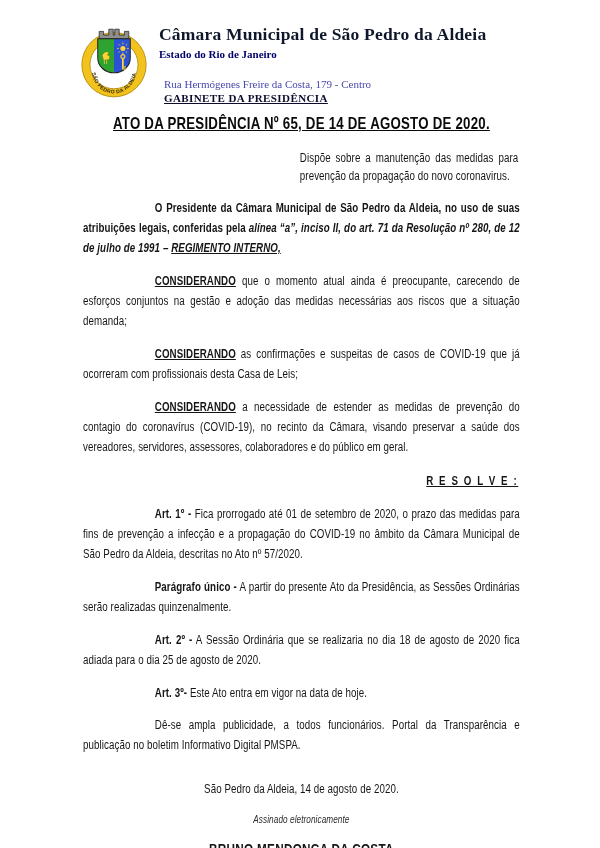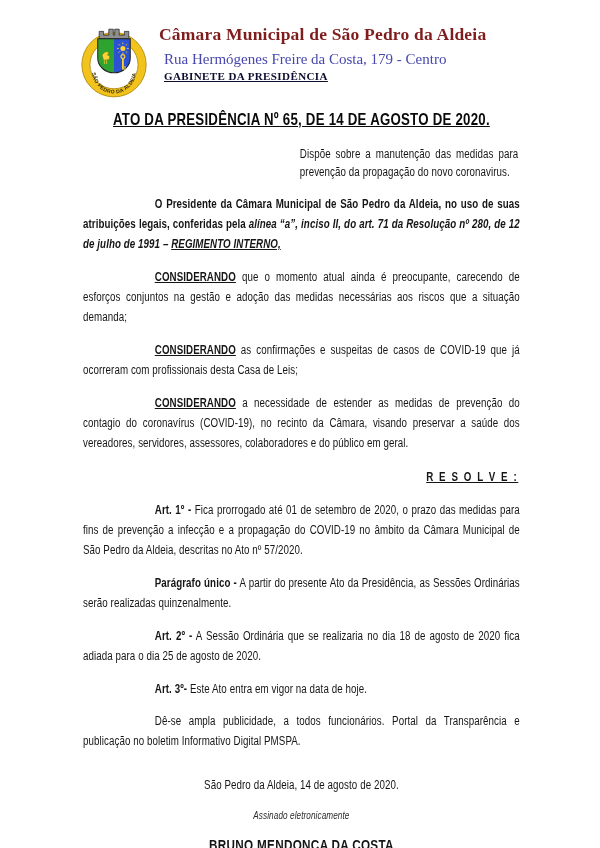--- a/index.html
+++ b/index.html
@@ -10,23 +10,23 @@
     box-sizing: border-box;
     padding: 22px 0 0 83px;
     overflow: hidden;
     font-family: "Liberation Sans", sans-serif;
     color: #111111;
   }
   
   .header { display: flex; align-items: flex-start; margin-left: -6px; }
   .crest { width: 74px; height: 78px; flex: 0 0 auto; }
   .header-text { margin-left: 8px; padding-top: 2px; font-family: "Liberation Serif", serif; }
-  .org-name  { font-size: 17.5px; font-weight: bold; color: #7f1d1d; letter-spacing: 0.2px; }
+  .org-name  { font-size: 17.5px; font-weight: bold; color: #0f172a; letter-spacing: 0.2px; }
   .state     { font-size: 11px;  font-weight: bold; color: #00006b; margin-top: 3px; }
-  .address   { font-size: 15px;  color: #4747ae; margin-top: 6px; padding-left: 5px; }
+  .address   { font-size: 11px;  color: #4747ae; margin-top: 18px; padding-left: 5px; }
   .office    { font-size: 11px;  font-weight: bold; color: #0c0c2e; margin-top: 2px;
                text-decoration: underline; letter-spacing: 0.4px; padding-left: 5px; }
   
   .doc {
     width: 560px;
     transform: scaleX(0.78);
     transform-origin: left top;
     font-size: 12.5px;
     line-height: 20px;
     letter-spacing: 0.1px;
@@ -102,20 +102,21 @@
 
       <defs>
           <path id="mottoPath" d="M20 62 a 30 32 0 0 0 60 0"></path>
         </defs>
       <text font-size="7" font-weight="bold" fill="#3a2c00" letter-spacing="0.4" font-family="Liberation Sans, sans-serif">
         <textPath href="#mottoPath" startOffset="4">SÃO PEDRO DA ALDEIA</textPath>
       </text>
     </svg>
     <div class="header-text">
       <div class="org-name">Câmara Municipal de São Pedro da Aldeia</div>
+      <div class="state">Estado do Rio de Janeiro</div>
       <div class="address">Rua Hermógenes Freire da Costa, 179 - Centro</div>
       <div class="office">GABINETE DA PRESIDÊNCIA</div>
     </div>
   </div>
 
   <div class="doc">
 
     <div class="title">ATO DA PRESIDÊNCIA Nº 65, DE 14 DE AGOSTO DE 2020.</div>
 
     <div class="summary">Dispõe sobre a manutenção das medidas para prevenção da propagação do novo coronavirus.</div>

